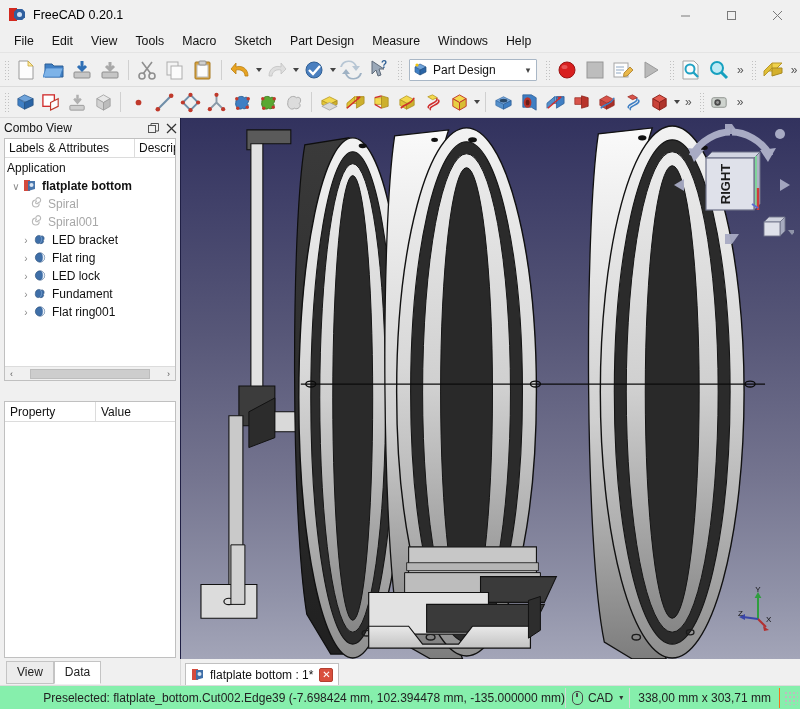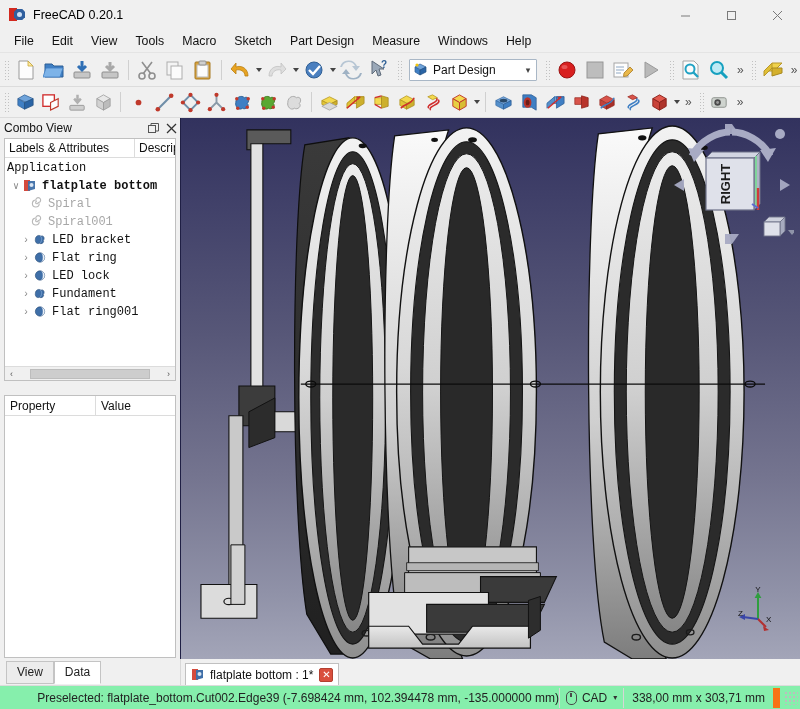--- a/index.html
+++ b/index.html
@@ -82,32 +82,32 @@
   .tab.active { background: #fff; border-color: #b5b5b5; }
   .tree-wrap {
     flex: 0 0 auto; height: 243px; background: #fff; border: 1px solid #c0c0c0; margin: 0 4px;
     display: flex; flex-direction: column; min-height: 0;
   }
   .tree-head { display: flex; height: 19px; border-bottom: 1px solid #dcdcdc; background: #fff; flex: 0 0 19px; }
   .tree-head .col { font-size: 12px; padding: 2px 4px; color: #111; white-space: nowrap; overflow: hidden; }
   .tree-head .c1 { width: 129px; flex: 0 0 129px; }
   .tree-head .c2 { flex: 1 1 auto; border-left: 1px solid #dcdcdc; }
   .tree-body { flex: 1 1 auto; overflow: hidden; padding-top: 1px; }
-  .trow { display: flex; align-items: center; height: 18px; font-size: 12px; white-space: nowrap; font-family: Liberation Mono, monospace; }
+  .trow { display: flex; align-items: center; height: 18px; font-size: 12px; white-space: nowrap; }
   .twist { width: 14px; flex: 0 0 14px; text-align: center; color: #8a8a8a; font-size: 10px; }
   .titem-ico { width: 15px; height: 14px; flex: 0 0 15px; margin-right: 4px; position: relative; }
   .tlabel { color: #111; }
   .tlabel.bold { font-weight: bold; }
   .tlabel.dim { color: #a7a7a7; }
   .hscroll { height: 14px; background: #f0f0f0; border-top: 1px solid #dcdcdc; display: flex; align-items: center; flex: 0 0 14px; }
   .hs-arrow { width: 13px; text-align: center; font-size: 9px; color: #555; flex: 0 0 13px;}
   .hs-track { flex: 1 1 auto; height: 10px; background: #f0f0f0; position: relative; }
   .hs-thumb { position: absolute; left: 12px; top: 0; width: 120px; height: 10px; background: #cdcdcd; border: 1px solid #bdbdbd; }
   .prop-wrap {
-    flex: 1 1 auto; background: #fff; border: 1px solid #c0c0c0; margin: 14px 4px 0 4px;
+    flex: 1 1 auto; background: #fff; border: 1px solid #c0c0c0; margin: 20px 4px 0 4px;
     display: flex; flex-direction: column; min-height: 0;
   }
   .prop-head { display: flex; height: 20px; border-bottom: 1px solid #dcdcdc; flex: 0 0 20px;}
   .prop-head .col { font-size: 12px; padding: 3px 5px; color: #111; }
   .prop-head .p1 { width: 90px; flex: 0 0 90px; }
   .prop-head .p2 { flex: 1 1 auto; border-left: 1px solid #dcdcdc; }
   .prop-body { flex: 1 1 auto; }
   .bottom-tabs { display: flex; height: 22px; align-items: flex-start; padding-left: 6px; margin-top: 3px; flex: 0 0 24px;}
   .btab { padding: 3px 10px; font-size: 12px; border: 1px solid #c4c4c4; background: #ececec; color: #222; line-height: 15px;}
   .btab.active { background: #fff; border-bottom-color: #fff; }
@@ -137,21 +137,21 @@
   
   .statusbar {
     height: 24px; flex: 0 0 24px; display: flex; align-items: center;
     background: #86efac; border-top: 1px solid #dcdcdc; font-size: 12px; color: #222; text-align: right;
   }
   .sb-text { padding-left: 4px; flex: 1 1 auto; white-space: nowrap; }
   .sb-cell { display: flex; align-items: center; height: 20px; padding: 0 6px; border-left: 1px solid #d6d6d6; }
   .sb-mouse { width: 11px; height: 14px; border: 1.5px solid #4a4a4a; border-radius: 5px; margin-right: 5px; position: relative; flex:0 0 11px;}
   .sb-mouse::after { content:""; position:absolute; left: 3px; top: 1px; width: 2px; height: 4px; background: #4a4a4a; }
   .sb-arrow { margin-left: 6px; font-size: 8px; color: #333; }
-  .sb-dims { border-left: 1px solid #d6d6d6; border-right: 7px solid #f97316; padding: 0 8px; height: 20px; display: flex; align-items: center;}
+  .sb-dims { border-left: 1px solid #d6d6d6; border-right: 1px solid #f97316; padding: 0 8px; height: 20px; display: flex; align-items: center;}
   .sb-grip { width: 14px; height: 14px; margin-left: 4px; margin-right: 2px;
      background-image: radial-gradient(#bdbdbd 40%, transparent 41%); background-size: 4px 4px; }
 </style>
 </head>
 <body>
 
 <div id="app">
 
   <div class="titlebar">
     <div class="tb-icon">

